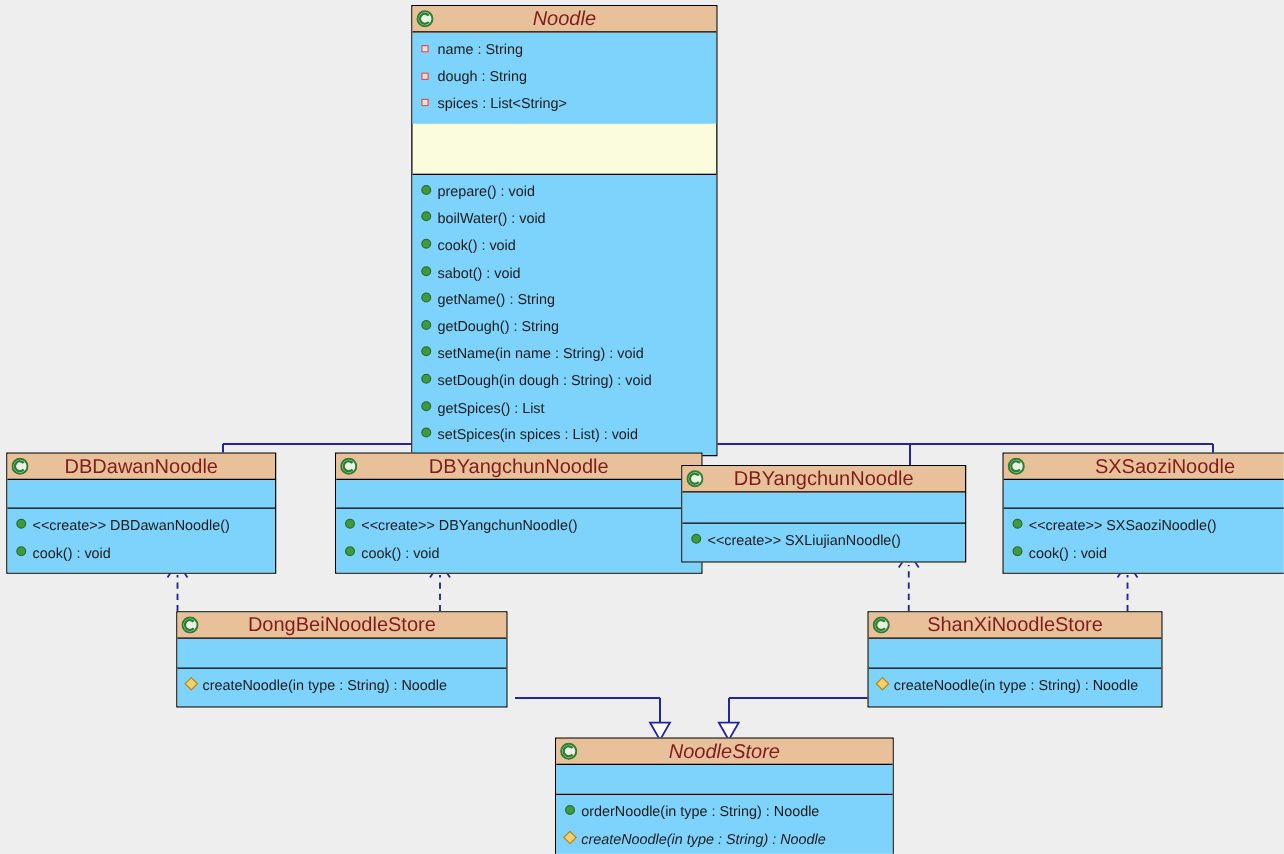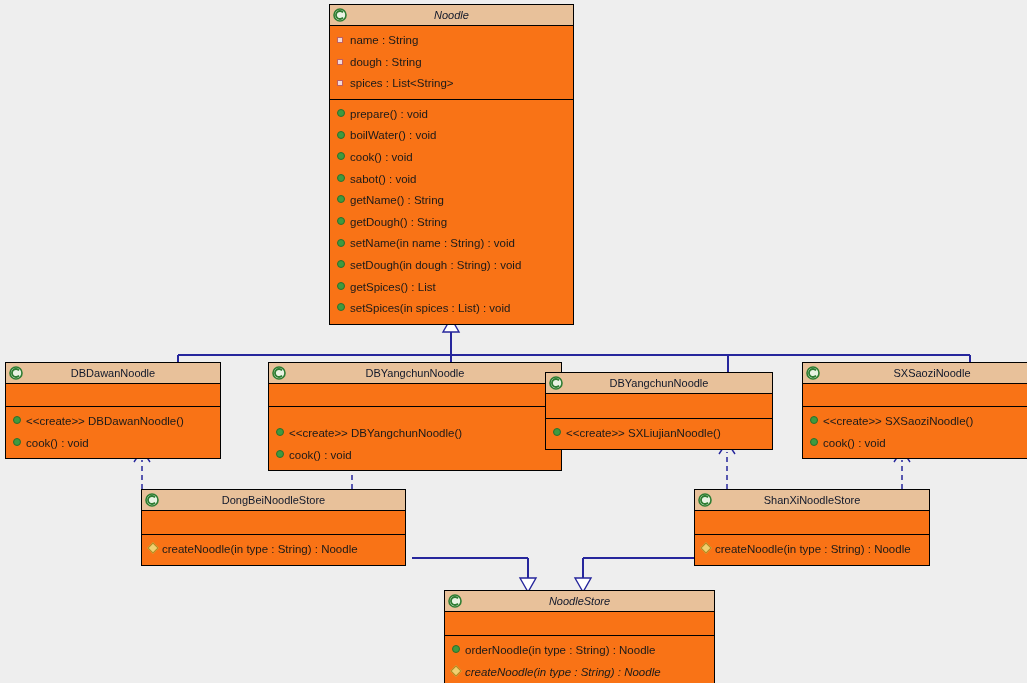--- a/index.html
+++ b/index.html
@@ -34,22 +34,22 @@
     background: #fbfbdd;
     box-sizing: border-box;
   }
   .uml-header {
     background: #e8c19a;
     border-bottom: 1px solid #000000;
     height: 21px;
     line-height: 21px;
     position: relative;
     text-align: center;
-    font-size: 11px;
-    color: #0f172a;
+    font-size: 16px;
+    color: #7f1d1d;
     box-sizing: border-box;
   }
   .uml-header .title {
     display: block;
     padding: 0 22px;
     white-space: nowrap;
     overflow: hidden;
   }
   .uml-header.abstract .title {
     font-style: italic;
@@ -57,21 +57,21 @@
   .class-icon {
     position: absolute;
     left: 3px;
     top: 3px;
     width: 14px;
     height: 14px;
     line-height: 14px;
   }
 
   .compartment {
-    background: #f97316;
+    background: #7dd3fc;
     box-sizing: border-box;
   }
   .compartment.sep {
     border-top: 1px solid #000000;
   }
   .compartment.empty {
     height: 22px;
   }
   .member {
     font-size: 11.5px;
@@ -186,21 +186,21 @@
       <div class="member">
         <span class="mark"><i class="mk-priv-field"></i></span><span class="txt">name : String</span>
       </div>
       <div class="member">
         <span class="mark"><i class="mk-priv-field"></i></span><span class="txt">dough : String</span>
       </div>
       <div class="member">
         <span class="mark"><i class="mk-priv-field"></i></span><span class="txt">spices : List&lt;String&gt;</span>
       </div>
     </div>
-    <div class="compartment sep" style="padding:4px 0 4px 0;">
+    <div class="compartment sep" style="padding:4px 0 4px 0;margin-top:40px;">
       <div class="member">
         <span class="mark"><i class="mk-pub-method"></i></span><span class="txt">prepare() : void</span>
       </div>
       <div class="member">
         <span class="mark"><i class="mk-pub-method"></i></span><span class="txt">boilWater() : void</span>
       </div>
       <div class="member">
         <span class="mark"><i class="mk-pub-method"></i></span><span class="txt">cook() : void</span>
       </div>
       <div class="member">
@@ -252,21 +252,21 @@
     <div class="uml-header">
       <span class="class-icon">
         <svg width="14" height="14" viewBox="0 0 14 14">
           <circle cx="7" cy="7" r="6" fill="#e9f3e3" stroke="#2e7d32" stroke-width="1.6"></circle>
           <path d="M10 4.4A4 4 0 1 0 10 9.6" fill="none" stroke="#2e7d32" stroke-width="1.8"></path>
         </svg>
       </span>
       <span class="title">DBYangchunNoodle</span>
     </div>
     <div class="compartment empty"></div>
-    <div class="compartment sep" style="padding:16px 0 4px 0;">
+    <div class="compartment sep" style="padding:4px 0 4px 0;">
       <div class="member">
         <span class="mark"><i class="mk-pub-method"></i></span><span class="txt">&lt;&lt;create&gt;&gt; DBYangchunNoodle()</span>
       </div>
       <div class="member">
         <span class="mark"><i class="mk-pub-method"></i></span><span class="txt">cook() : void</span>
       </div>
     </div>
   </div>
 
   <div class="uml-class" style="left:545px; top:372px; width:228px;">

